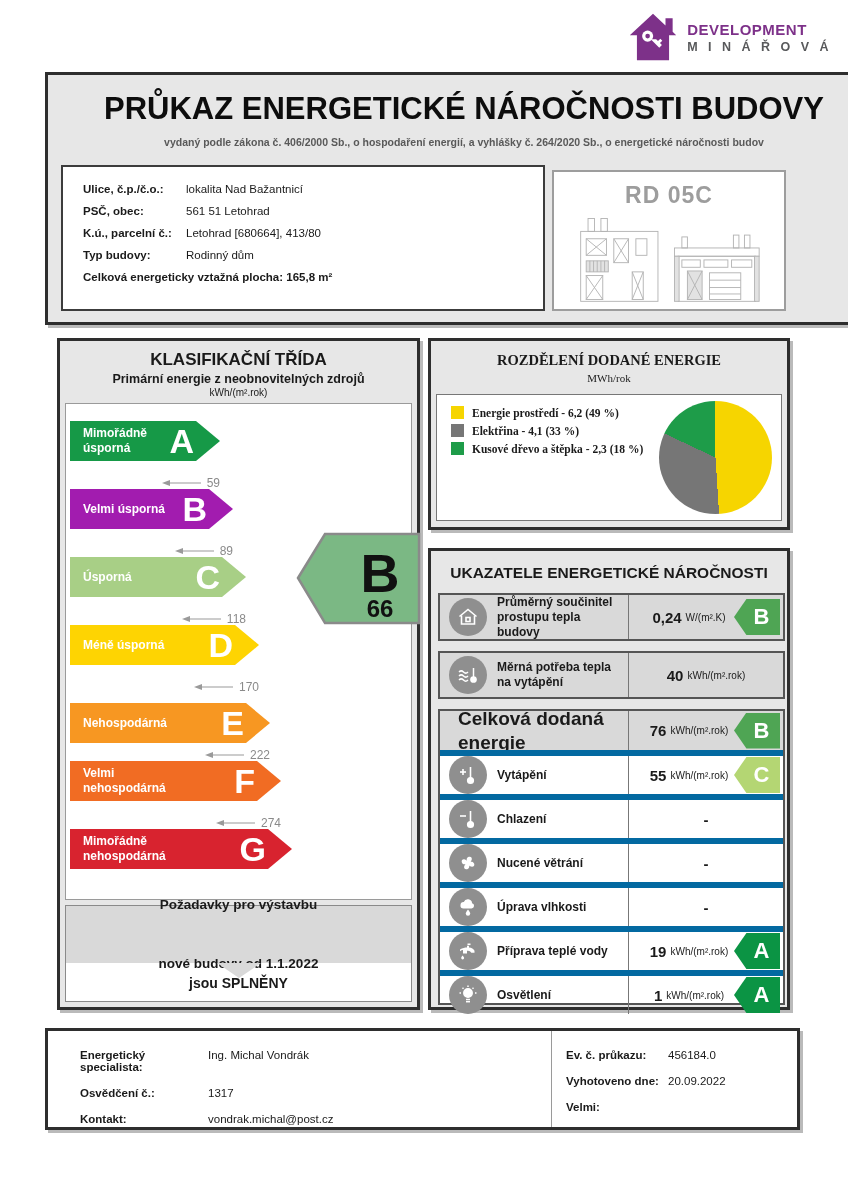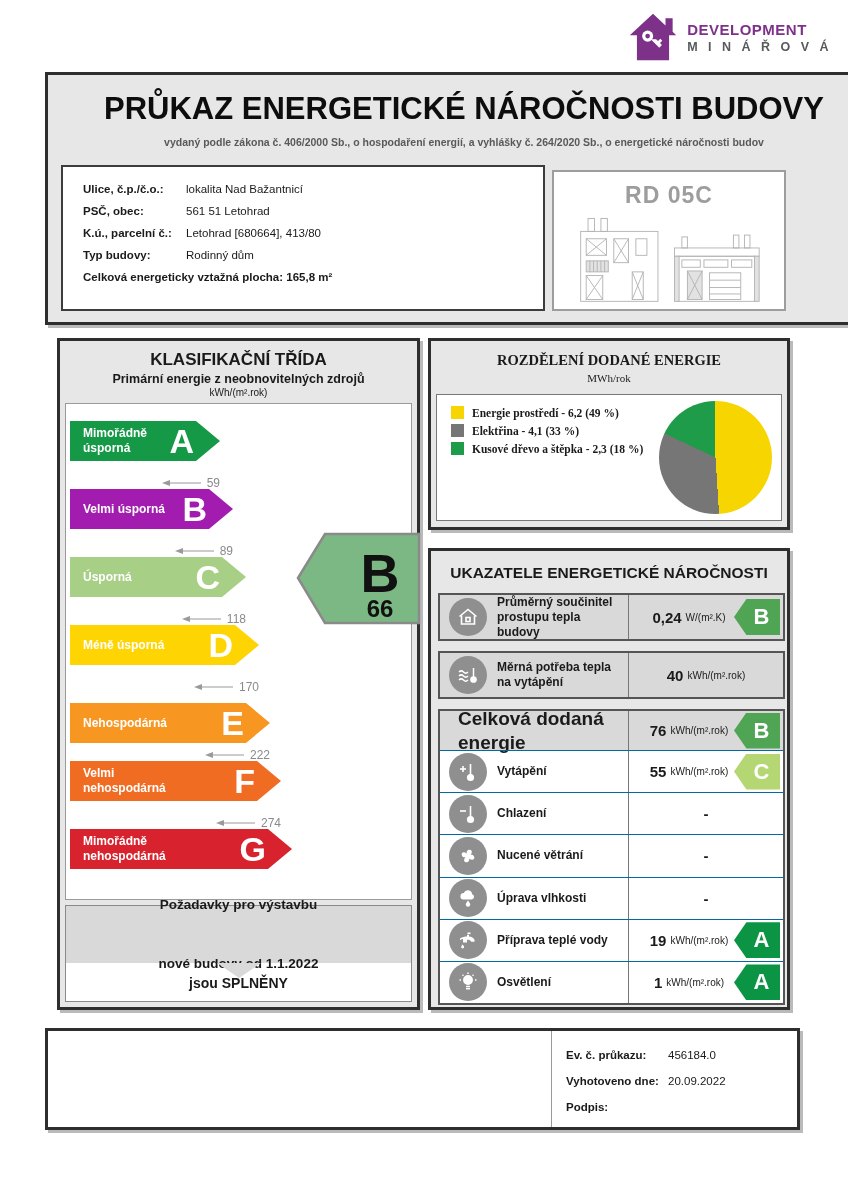--- a/index.html
+++ b/index.html
@@ -55,21 +55,21 @@
   .legend .sq{width:13px;height:13px;margin-right:8px;flex:none;}
   .legend .txt{font-size:11.5px;font-weight:bold;white-space:nowrap;}
   .pie{position:absolute;right:9px;top:6px;width:113px;height:113px;border-radius:50%;}
 
   
   .ukaz-box{left:428px;top:548px;width:362px;height:462px;}
   .ukaz-title{font-size:15.5px;font-weight:bold;text-align:center;margin-top:13px;}
   .ind-row{display:flex;align-items:center;position:relative;}
   .ind-standalone{position:absolute;left:7px;width:347px;height:48px;background:#d9d9d9;border:2px solid #555;}
   .ind-table{position:absolute;left:7px;top:158px;width:347px;height:296px;background:#fff;border:2px solid #555;display:flex;flex-direction:column;}
-  .ind-table .ind-row{flex:1;border-top:1px solid #0369a1;}
+  .ind-table .ind-row{flex:1;border-top:6px solid #0369a1;}
   .ind-table .ind-row:first-child{border-top:none;background:#d9d9d9;flex:none;height:39px;}
   .ind-label{flex:1;font-size:12px;font-weight:bold;line-height:1.25;padding-left:10px;padding-right:4px;}
   .ind-label.big{font-size:19px;padding-left:18px;}
   .cell-value{width:155px;flex:none;align-self:stretch;border-left:1px solid #777;display:flex;align-items:center;justify-content:center;position:relative;padding-right:34px;}
   .cell-value.nobadge{padding-right:0;}
   .ind-value{font-size:15px;font-weight:bold;}
   .ind-unit{font-size:10px;margin-left:4px;}
   .icon-circle{width:38px;height:38px;border-radius:50%;background:#8f8f8f;display:flex;align-items:center;justify-content:center;margin-left:9px;flex:none;}
   .badge{position:absolute;right:3px;top:50%;transform:translateY(-50%);width:46px;height:36px;color:#fff;font-weight:bold;font-size:22px;display:flex;align-items:center;justify-content:center;padding-left:9px;
     clip-path:polygon(0 50%,27% 0,100% 0,100% 100%,27% 100%);}
@@ -413,29 +413,43 @@
             <b class="ind-value">1</b>
             <span class="ind-unit">kWh/(m².rok)</span>
             <span class="badge" style="background: rgb(11, 148, 68);">A</span>
           </div>
         </div>
       </div>
   </div>
 
   <div class="box footer-box">
     <div class="f-divider"></div>
+    <div class="f-col f-left" id="footer-left">
+        <div class="f-row">
+          <span class="lbl">Energetický specialista:</span>
+          <span class="val">Ing. Michal Vondrák</span>
+        </div>
+        <div class="f-row">
+          <span class="lbl">Osvědčení č.:</span>
+          <span class="val">1317</span>
+        </div>
+        <div class="f-row">
+          <span class="lbl">Kontakt:</span>
+          <span class="val">vondrak.michal@post.cz</span>
+        </div>
+      </div>
     <div class="f-col f-right" id="footer-right">
         <div class="f-row">
           <span class="lbl">Ev. č. průkazu:</span>
           <span class="val">456184.0</span>
         </div>
         <div class="f-row">
           <span class="lbl">Vyhotoveno dne:</span>
           <span class="val">20.09.2022</span>
         </div>
         <div class="f-row">
-          <span class="lbl">Podpis:</span>
+          <span class="lbl">Velmi:</span>
           <span class="val"></span>
         </div>
       </div>
   </div>
 
 </div>
 
 </body></html>

